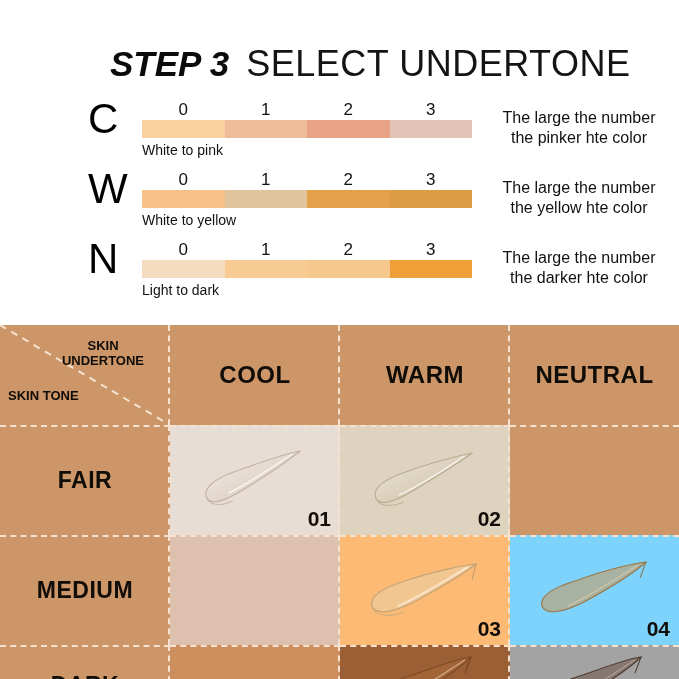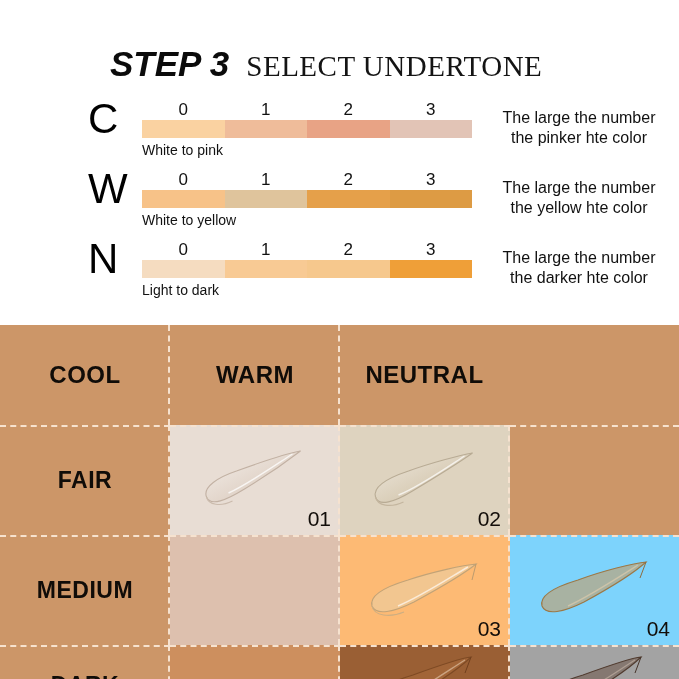--- a/index.html
+++ b/index.html
@@ -15,22 +15,22 @@
   #top-section{position:absolute;left:0;top:0;width:679px;height:325px;background:#ffffff;}
 
   #title-row{position:absolute;left:110px;top:46px;display:flex;align-items:baseline;}
   #step-word{
     font-family:"Liberation Sans", sans-serif;
     font-weight:bold;font-style:italic;
     font-size:35px;letter-spacing:0px;color:#0b0b0b;
     line-height:1;
   }
   #title-text{
-    font-family:Liberation Serif, serif;
-    font-weight:400;font-size:29px;color:#141414;
+    font-family:Liberation Sans, sans-serif;
+    font-weight:400;font-size:36px;color:#141414;
     margin-left:17px;letter-spacing:0.5px;line-height:1;
   }
 
   .tone-row{position:absolute;left:0;width:679px;height:70px;}
   .tone-letter{
     position:absolute;left:88px;top:-2px;
     font-family:"Liberation Sans", sans-serif;
     font-size:42px;color:#000;line-height:1;font-weight:400;
   }
   .scale-wrap{position:absolute;left:142px;top:0;width:330px;}
@@ -96,21 +96,21 @@
   }
   #skin-tone{
     position:absolute;left:8px;bottom:22px;
     font-family:"Liberation Sans", sans-serif;
     font-weight:bold;font-size:13px;color:#100c08;
   }
 
   .shade-num{
     position:absolute;right:9px;bottom:4px;
     font-family:"Liberation Sans", sans-serif;
-    font-weight:normal;font-size:21px;color:#120d09;margin-left:44px;
+    font-weight:bold;font-size:21px;color:#120d09;margin-left:44px;
   }
   .smear{position:absolute;left:50%;top:50%;transform:translate(-50%,-50%);}
 </style>
 </head>
 <body>
 
 <div id="top-section">
 
   <div id="title-row">
     <span id="step-word">STEP 3</span>
@@ -183,20 +183,31 @@
     <div class="tone-note">
       <div>The large the number</div>
       <div>the darker hte color</div>
     </div>
   </div>
 </div>
 
 <div id="matrix">
 
   <div class="mrow rh">
+    <div class="mcell c0 rh" id="corner">
+      <svg class="diag" viewBox="0 0 170 100" preserveAspectRatio="none">
+        <line x1="0" y1="0" x2="170" y2="100" stroke="#f6e2cf" stroke-width="2" stroke-dasharray="7 6"></line>
+      </svg>
+      <div id="skin-undertone">
+        <div>SKIN</div>
+        <div>UNDERTONE</div>
+      </div>
+      <div id="skin-tone">SKIN TONE</div>
+      <div class="vsep" style="right:0;"></div>
+    </div>
 
     <div class="mcell c1 rh">
       <div class="mcell-label hdr-label">COOL</div>
       <div class="vsep" style="right:0;"></div>
     </div>
 
     <div class="mcell c2 rh">
       <div class="mcell-label hdr-label">WARM</div>
       <div class="vsep" style="right:0;"></div>
     </div>

